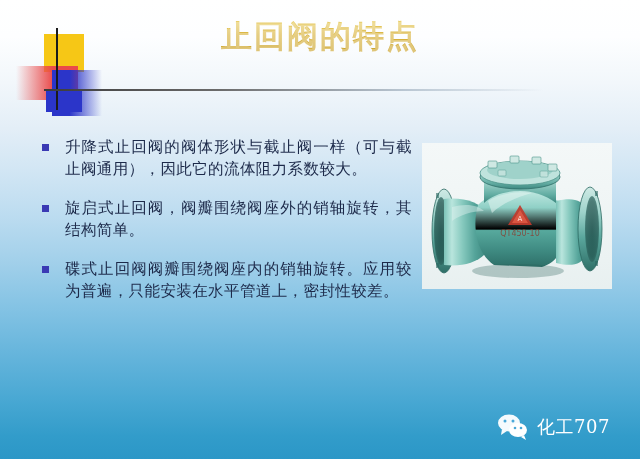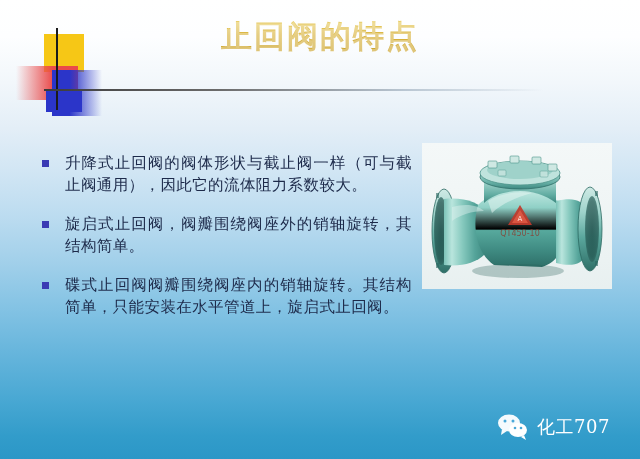--- a/index.html
+++ b/index.html
@@ -68,21 +68,21 @@
     color:#d8b43a;
     background:linear-gradient(to bottom,#efd978 0%,#d9b440 45%,#c79f28 100%);
     -webkit-background-clip:text;
     background-clip:text;
     -webkit-text-fill-color:transparent;
     text-shadow:0 1px 0 rgba(255,255,255,0.35);
   }
 
   
   #bullets{
-    position:absolute; left:40px; top:152px; width:372px;
+    position:absolute; left:40px; top:136px; width:372px;
   }
   .bullet{
     position:relative;
     padding-left:25px;
     margin-bottom:17px;
   }
   .bullet .sq{
     position:absolute; left:2px; top:8px;
     width:7px; height:7px;
     background:#3a3ab4;
@@ -139,21 +139,21 @@
     <div class="bullet">
       <span class="sq"></span>
       <div class="txt">升降式止回阀的阀体形状与截止阀一样（可与截止阀通用），因此它的流体阻力系数较大。</div>
     </div>
     <div class="bullet">
       <span class="sq"></span>
       <div class="txt">旋启式止回阀，阀瓣围绕阀座外的销轴旋转，其结构简单。</div>
     </div>
     <div class="bullet">
       <span class="sq"></span>
-      <div class="txt">碟式止回阀阀瓣围绕阀座内的销轴旋转。其结构简单，只能安装在水平管道上，旋启式止回阀。</div>
+      <div class="txt">碟式止回阀阀瓣围绕阀座内的销轴旋转。应用较为普遍，只能安装在水平管道上，密封性较差。</div>
     </div>
   </div>
 
   <div id="photo">
     <svg viewBox="0 0 190 146" xmlns="http://www.w3.org/2000/svg">
       <defs>
         <linearGradient id="bodyG" x1="0" y1="0" x2="0" y2="1">
           <stop offset="0%" stop-color="#bfe7e0"></stop>
           <stop offset="22%" stop-color="#8fd0c6"></stop>
           <stop offset="50%" stop-color="#5fae a3"></stop>

